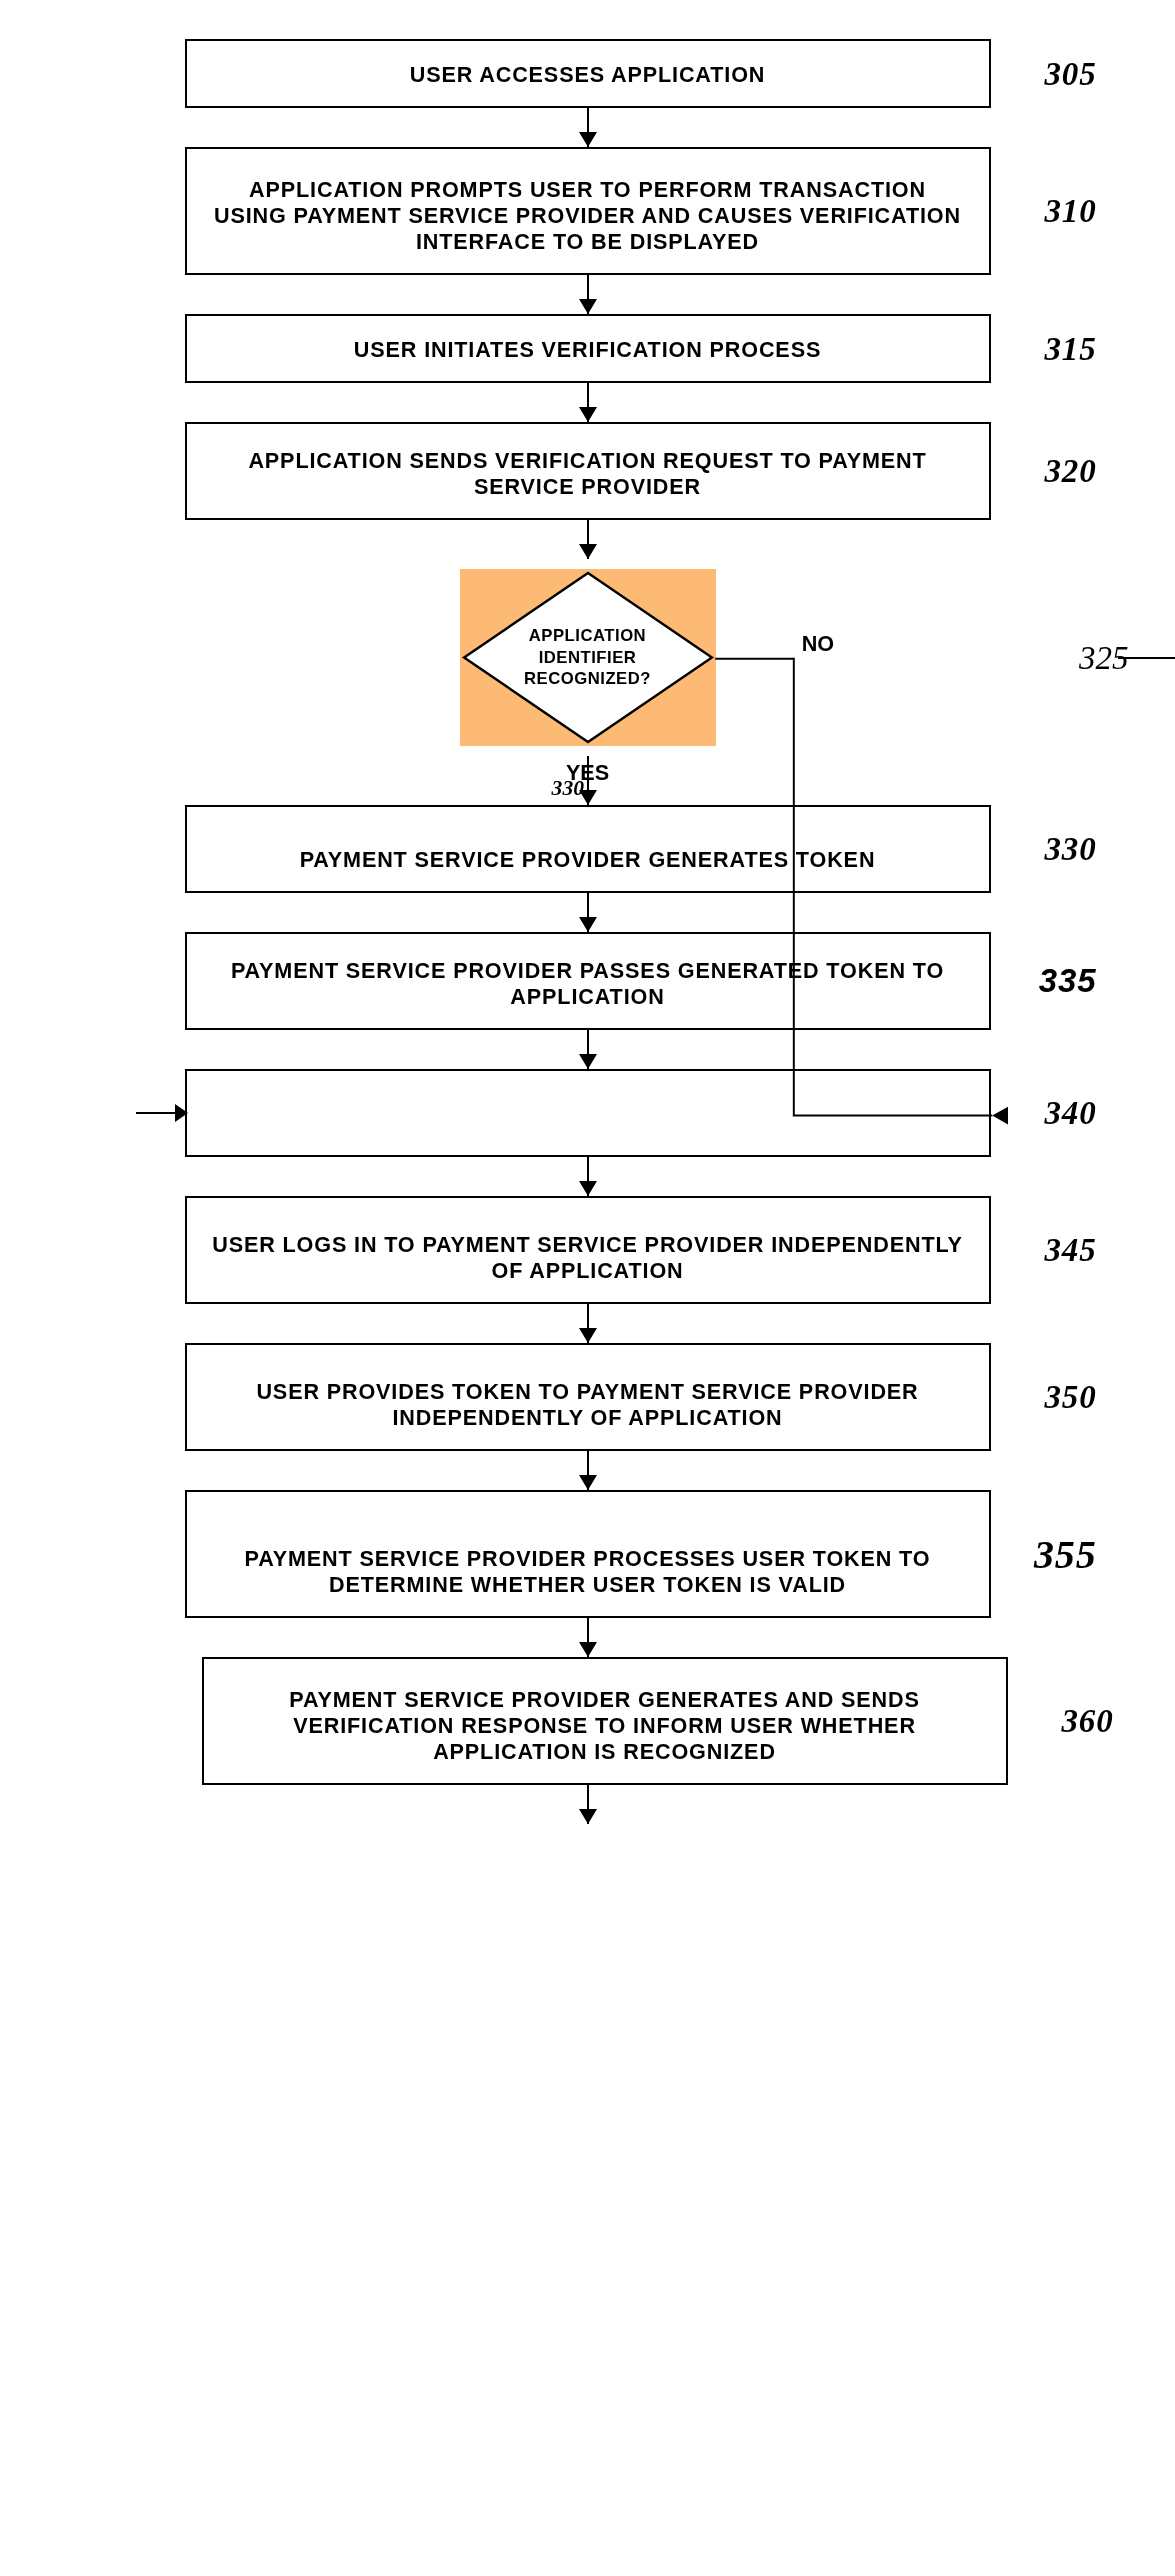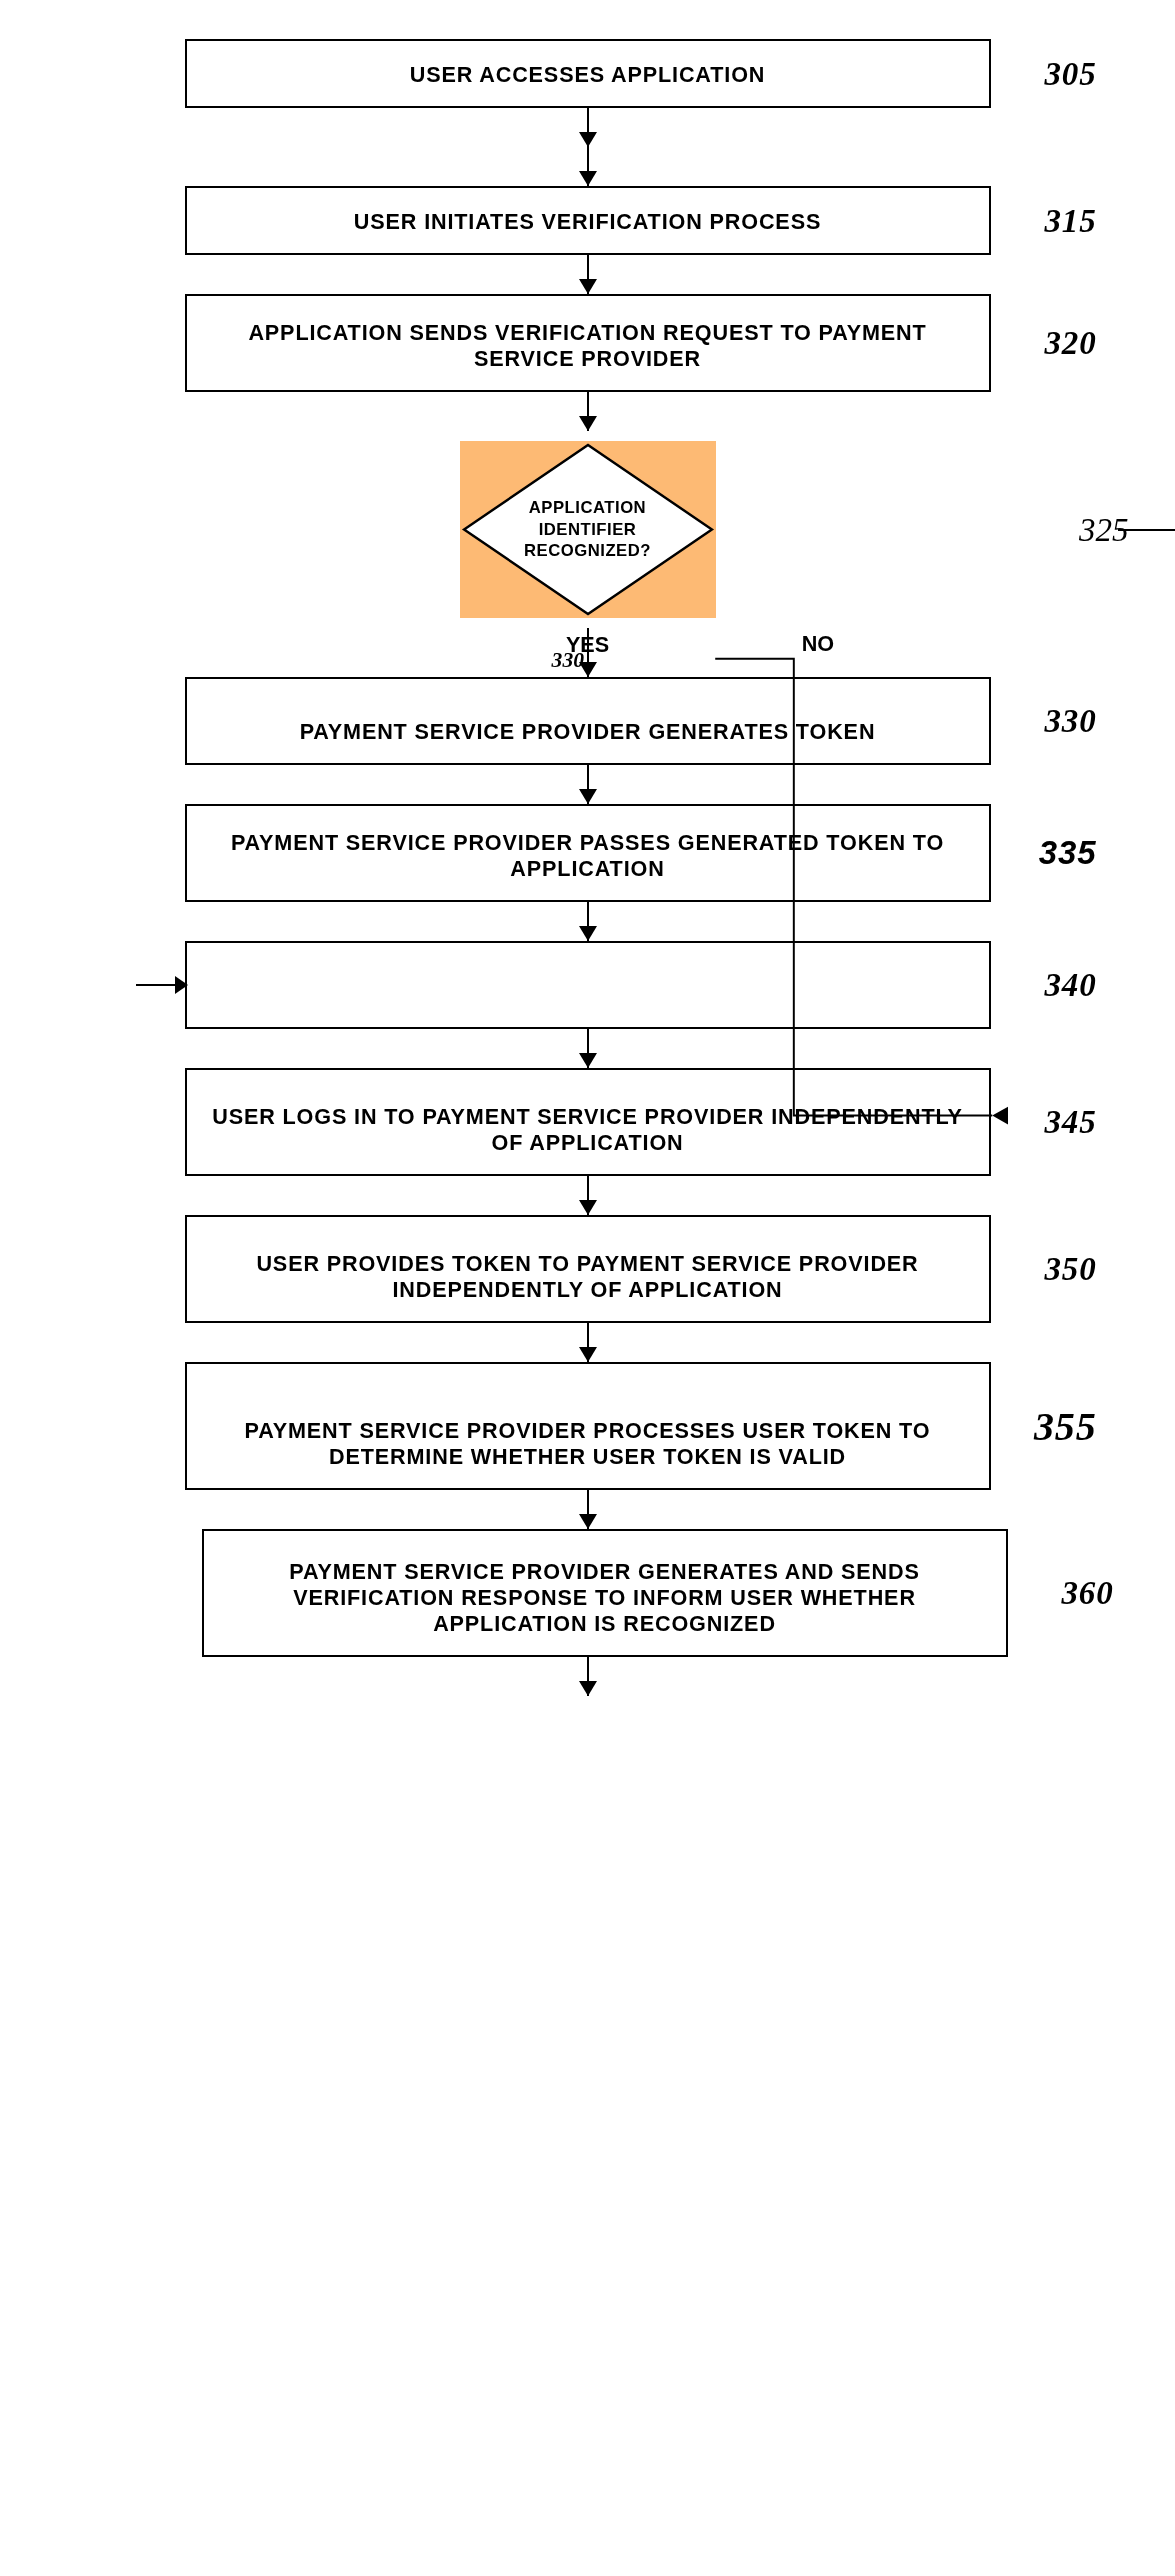--- a/index.html
+++ b/index.html
@@ -123,20 +123,26 @@
 
   <div class="flow-item">
     <div class="box">
       <span>USER ACCESSES APPLICATION</span>
       <span class="label" style="font-family:'Times New Roman',serif; font-style:italic; font-size:33px;">305</span>
     </div>
   </div>
 
   <div class="arrow-down"></div>
 
+  <div class="flow-item">
+    <div class="box" style="min-height:128px;">
+      <span>APPLICATION PROMPTS USER TO PERFORM TRANSACTION USING PAYMENT SERVICE PROVIDER AND CAUSES VERIFICATION INTERFACE TO BE DISPLAYED</span>
+      <span class="label" style="font-family:'Times New Roman',serif; font-style:italic; font-size:33px;">310</span>
+    </div>
+  </div>
 
   <div class="arrow-down"></div>
 
   <div class="flow-item">
     <div class="box">
       <span>USER INITIATES VERIFICATION PROCESS</span>
       <span class="label" style="font-family:'Times New Roman',serif; font-style:italic; font-size:33px;">315</span>
     </div>
   </div>
 

